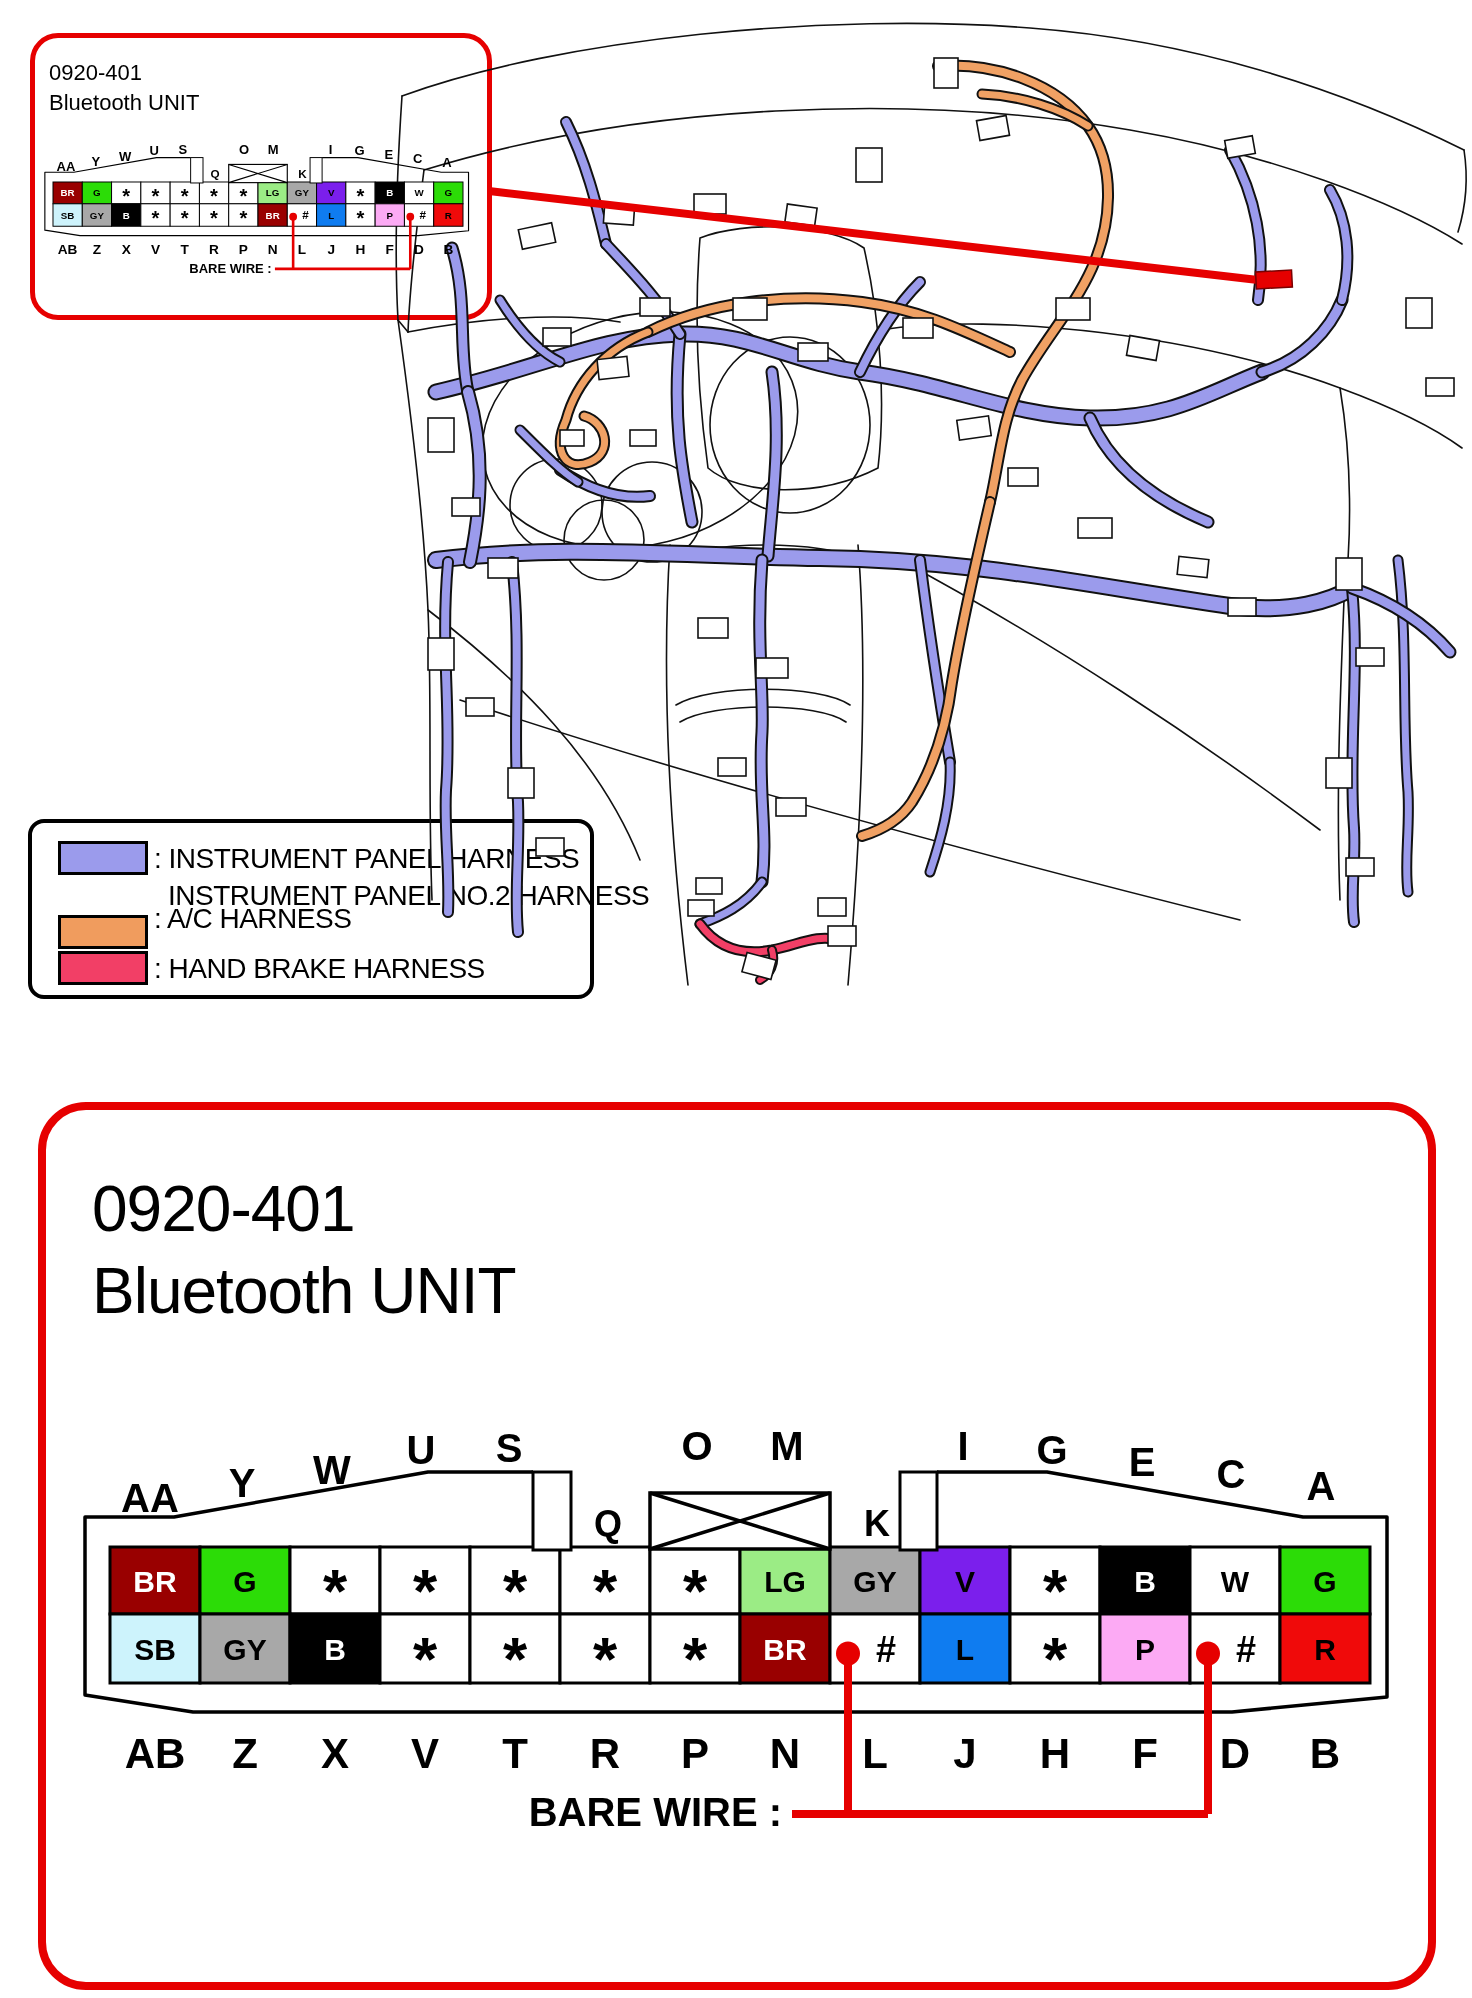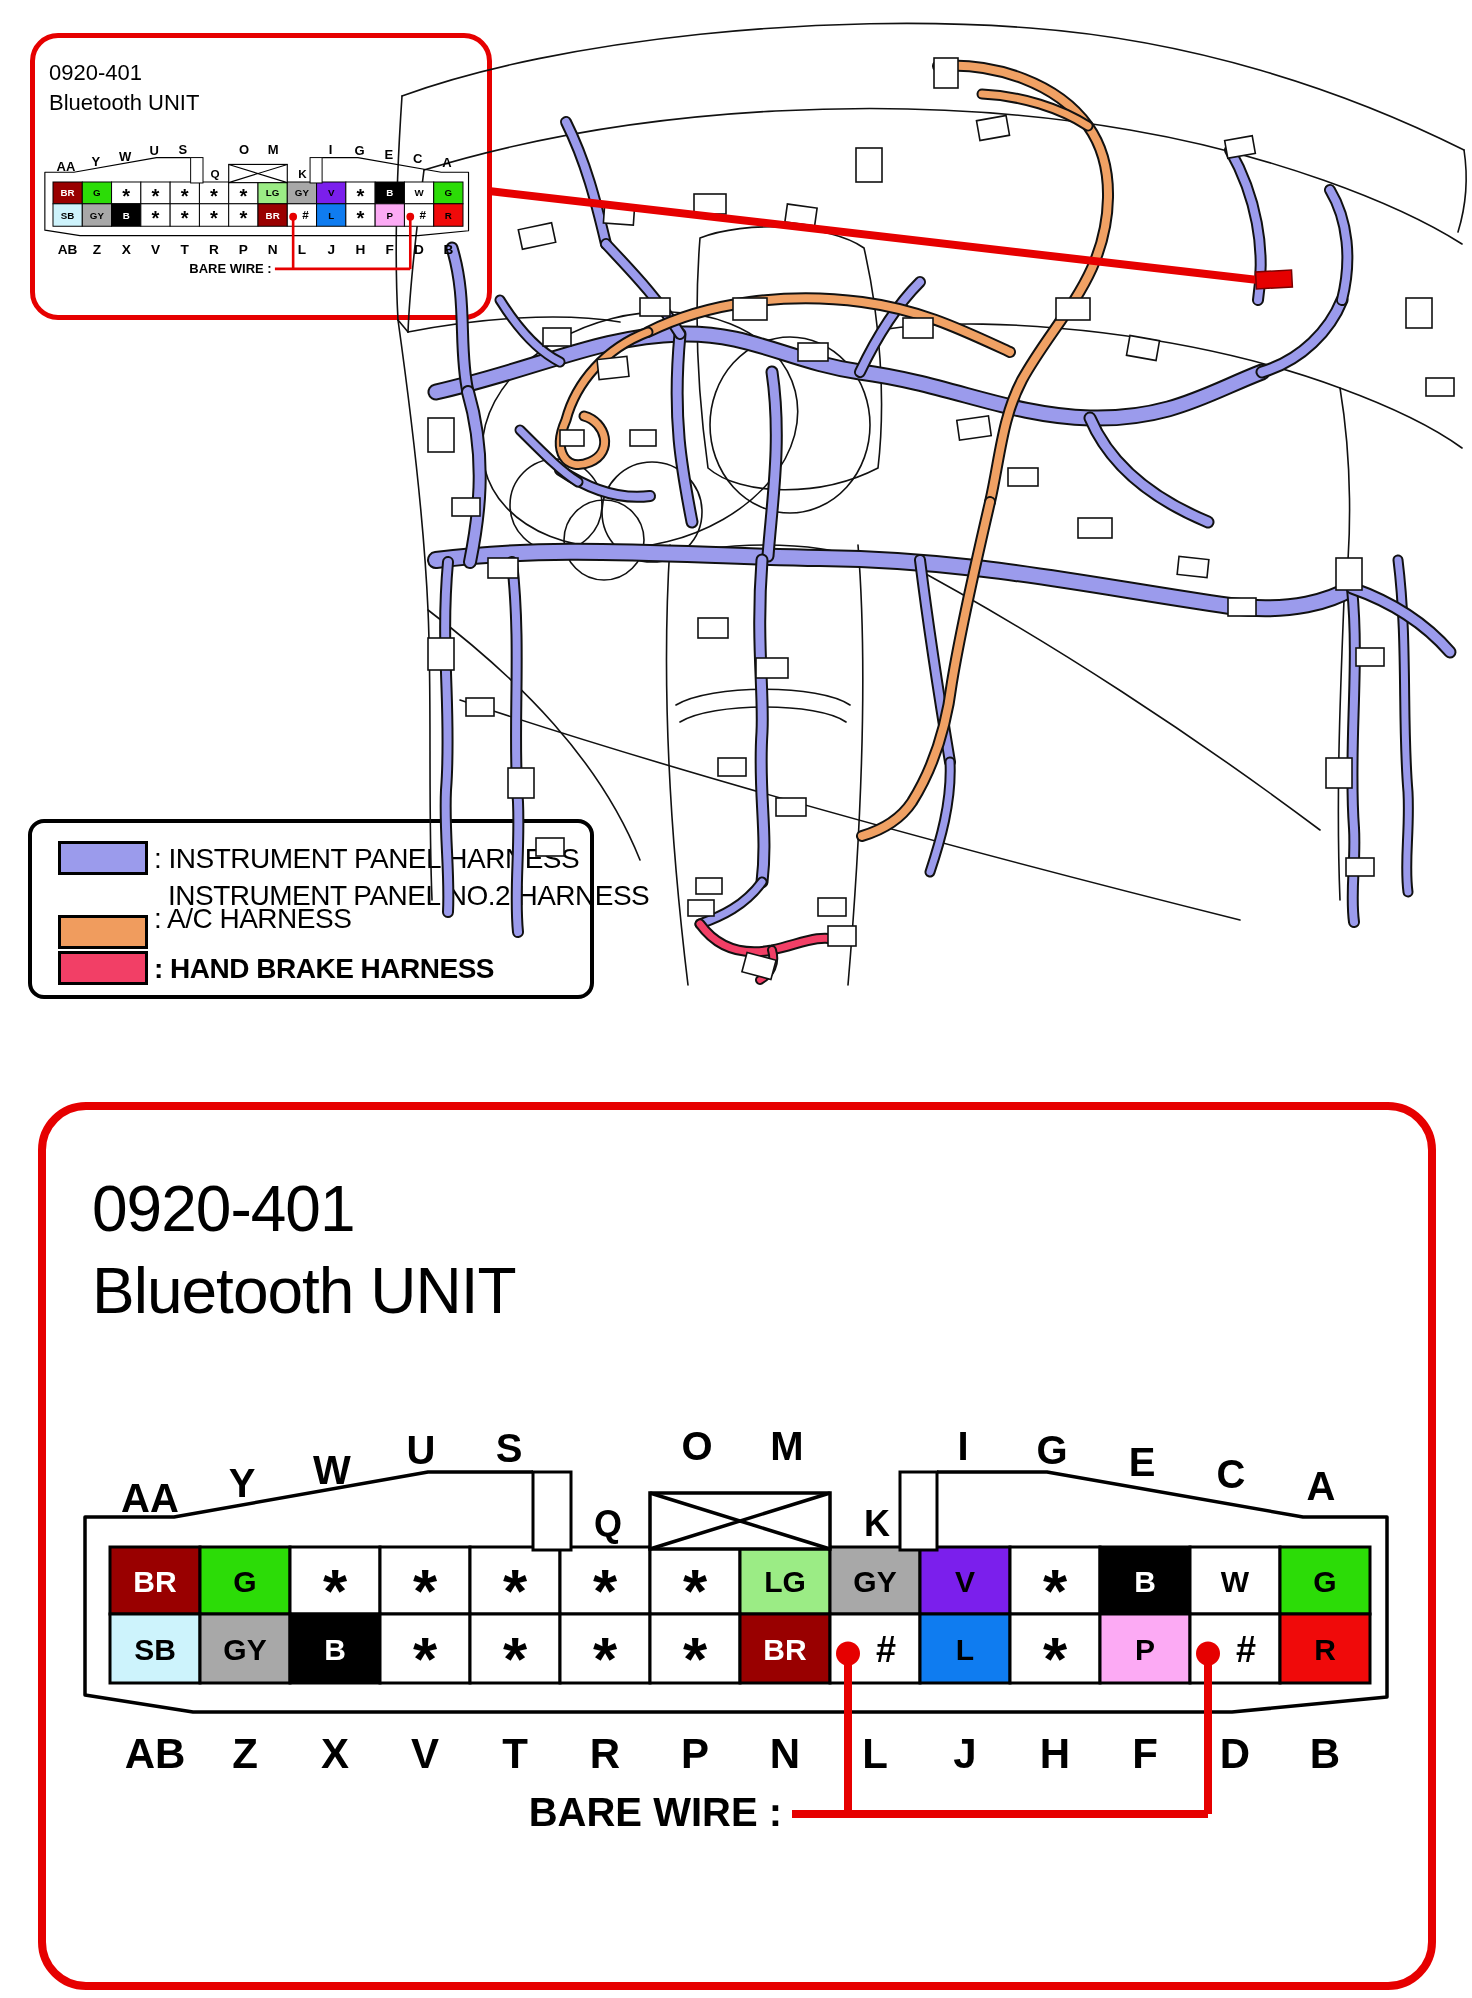--- a/index.html
+++ b/index.html
@@ -33,21 +33,21 @@
     </div>
   </div>
 
   <div class="legend-box">
     <div class="legend-swatch" style="top: 18px; background: rgb(155, 155, 236);"></div>
     <div class="legend-text" style="left:122px;top:20px;">: INSTRUMENT PANEL HARNESS</div>
     <div class="legend-text" style="left:136px;top:57px;">INSTRUMENT PANEL NO.2 HARNESS</div>
     <div class="legend-swatch" style="top: 92px; background: rgb(240, 156, 94);"></div>
     <div class="legend-text" style="left:122px;top:80px;">: A/C HARNESS</div>
     <div class="legend-swatch" style="top: 128px; background: rgb(242, 63, 102);"></div>
-    <div class="legend-text" style="left:122px;top:130px;font-weight:bold;">: HAND BRAKE HARNESS</div>
+    <div class="legend-text" style="left:122px;top:130px;">: HAND BRAKE HARNESS</div>
   </div>
 
   <div class="big-panel">
     <div class="panel-title">
       <div>0920-401</div>
       <div>Bluetooth UNIT</div>
     </div>
   </div>
 
   <svg class="art" width="1472" height="1998" viewBox="0 0 1472 1998">

